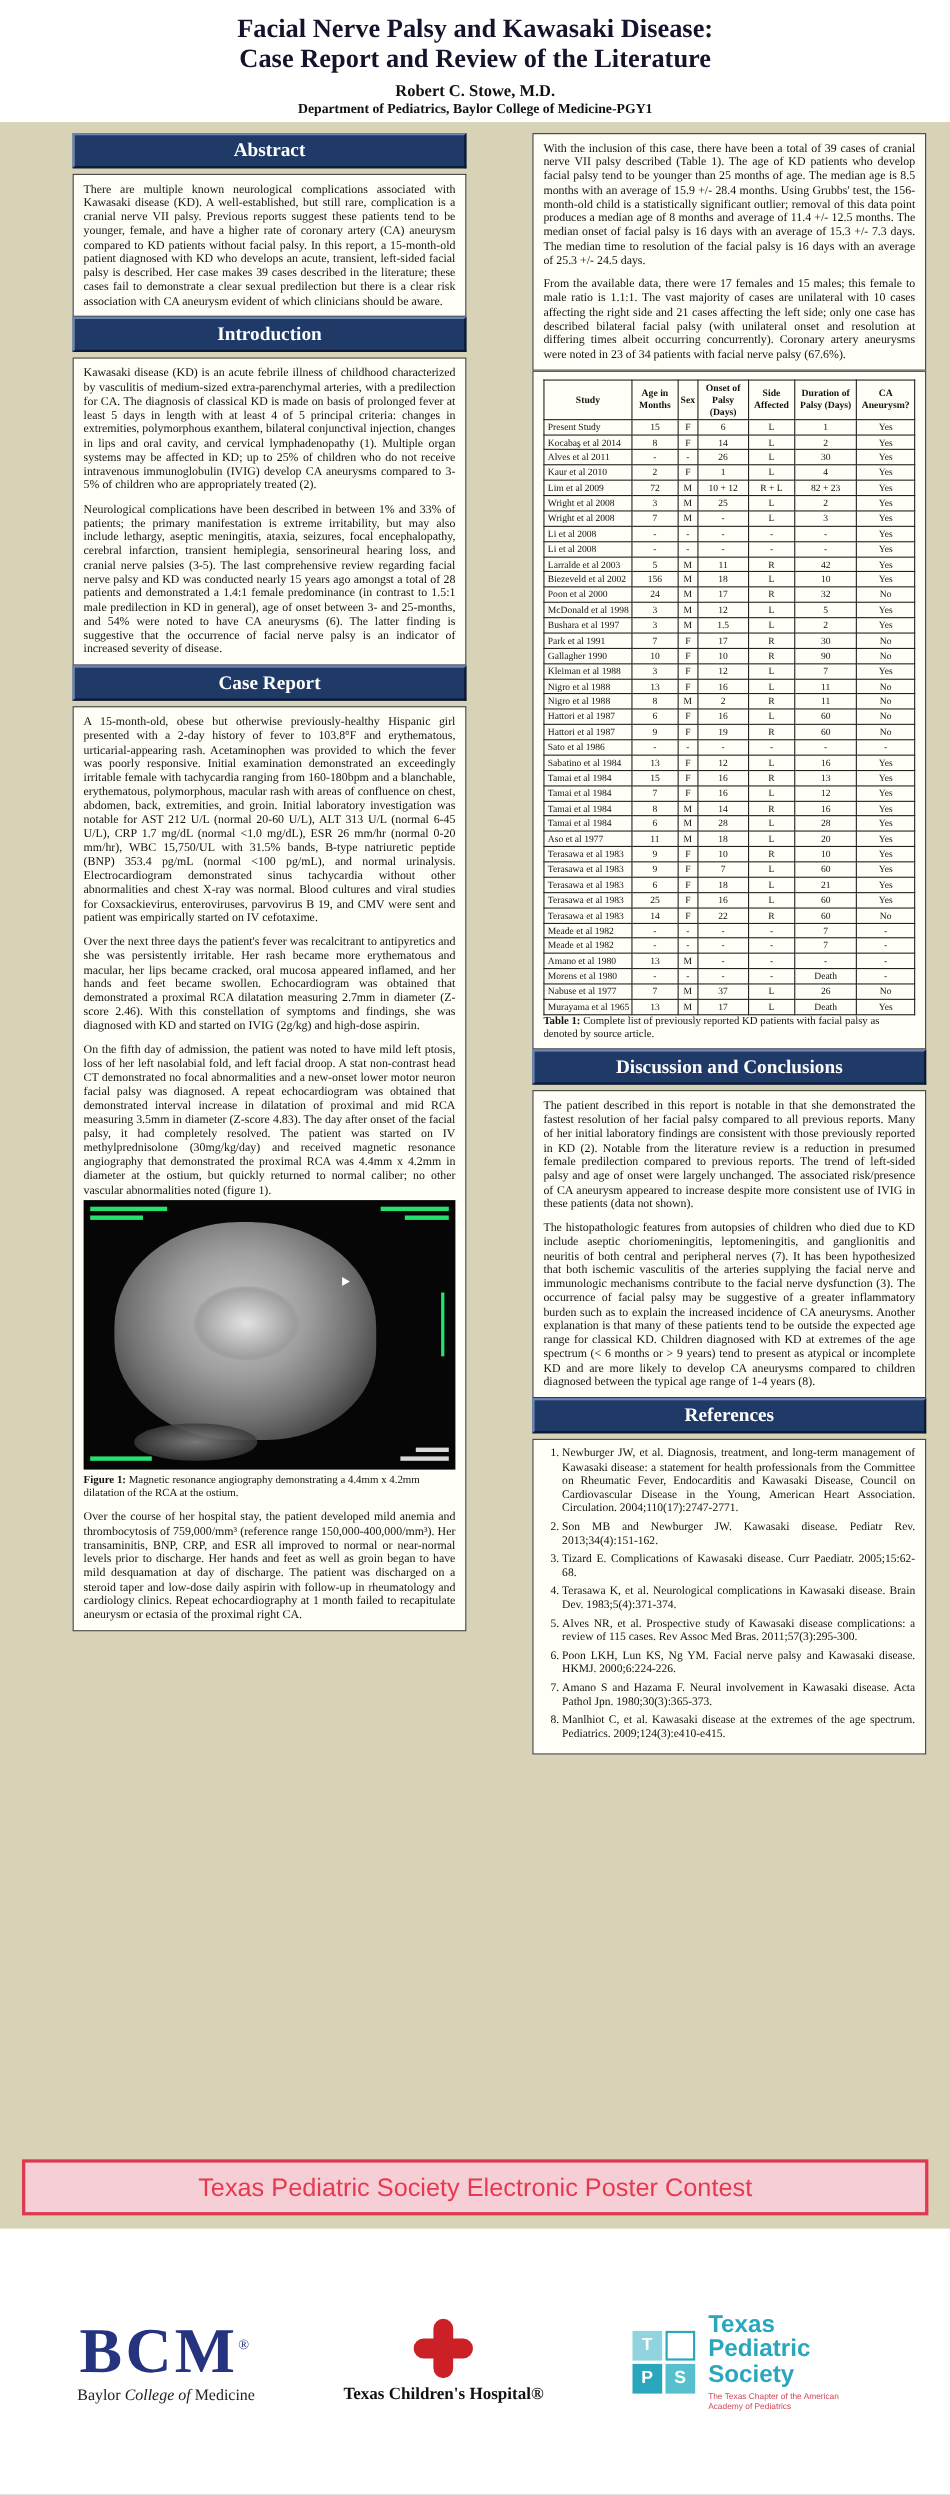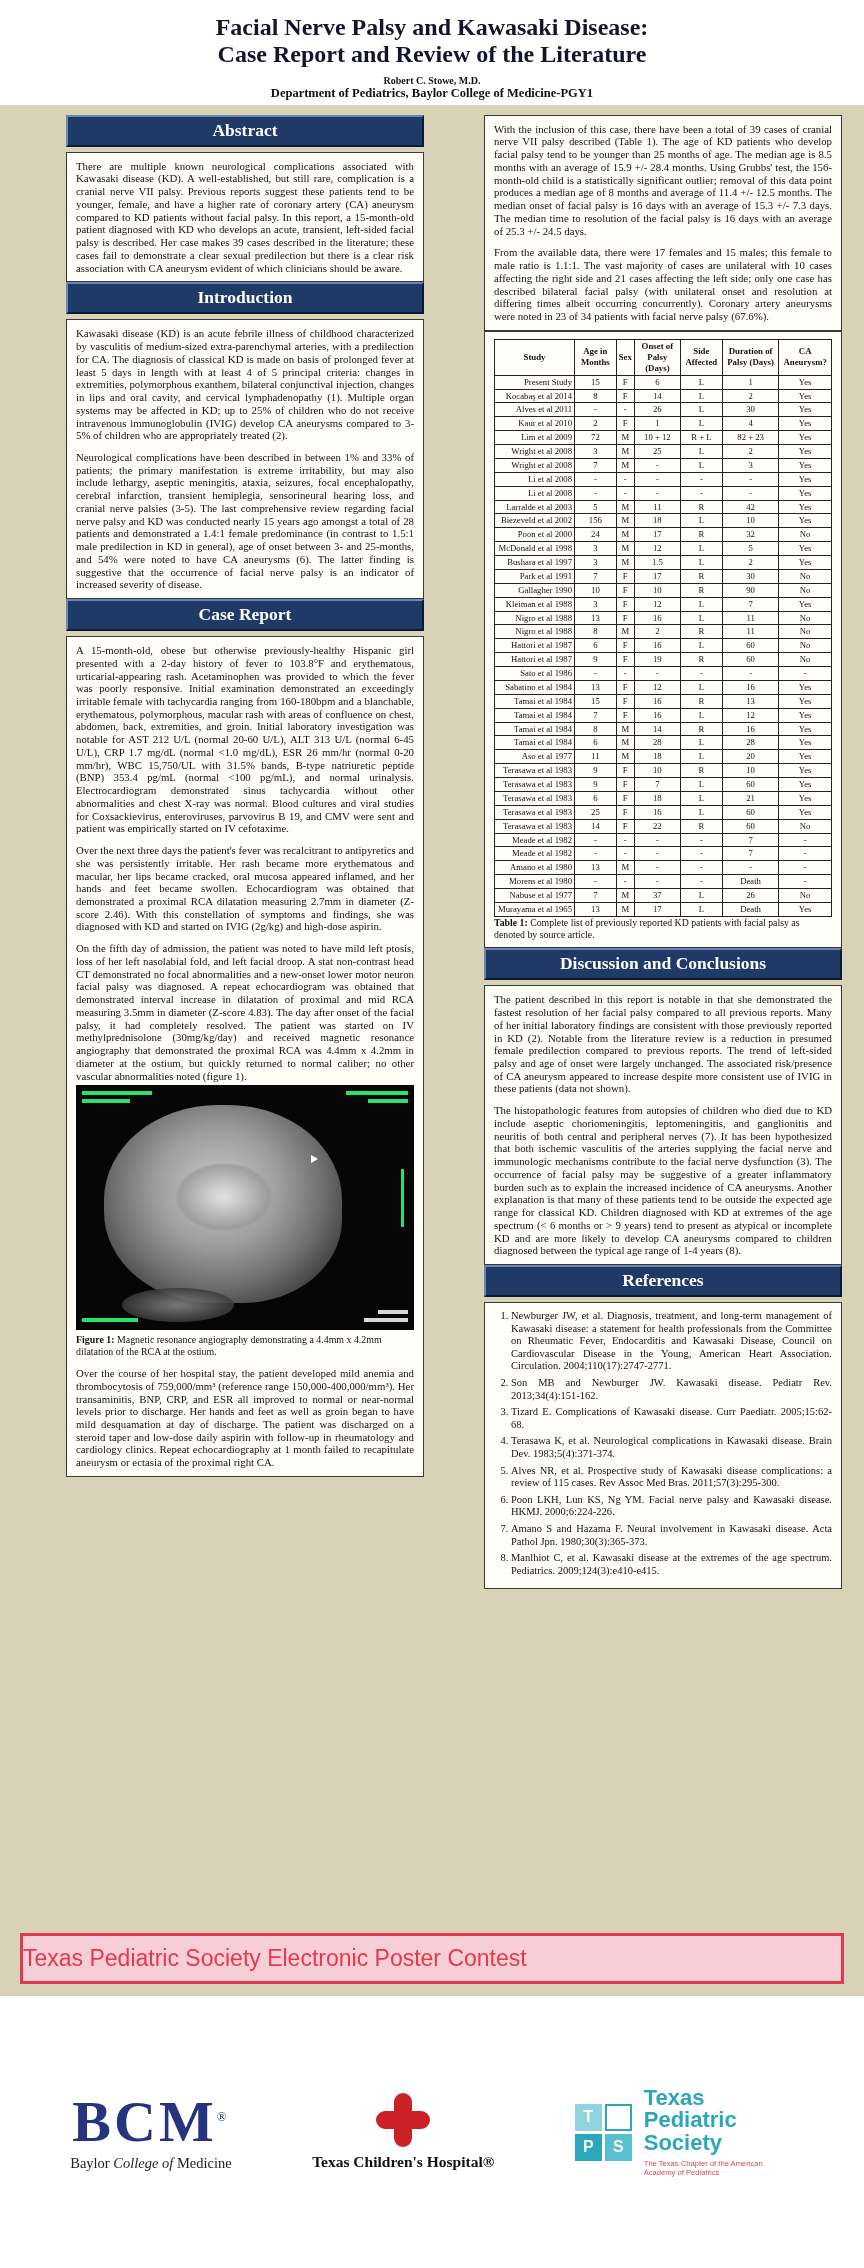--- a/index.html
+++ b/index.html
@@ -1,50 +1,50 @@
 <!DOCTYPE html>
 <html><head>
 <meta charset="utf-8">
 <style>
   html,body{margin:0;padding:0;background:#888;}
   .poster{width:864px;height:2268px;margin:0 auto;background:#d8d2b6;display:flex;flex-direction:column;font-family:"Liberation Serif",serif;color:#111;box-sizing:border-box;}
   
   .title-block{background:#ffffff;text-align:center;padding:14px 10px 4px;}
   .title-line{font-size:24px;font-weight:bold;line-height:1.12;color:#14142c;}
-  .author{font-size:10px;font-weight:bold;margin-top:7px;}
+  .author{font-size:15px;font-weight:bold;margin-top:7px;}
   .affil{font-size:12.5px;font-weight:bold;}
   
   .columns{flex:1;display:flex;gap:16px;padding:10px 22px 0;overflow:hidden;align-items:flex-start;}
   .col{flex:1;display:flex;flex-direction:column;min-width:0;padding-left:44px;}
   .sec-h{background:#203a68;color:#fff;font-size:17.5px;font-weight:bold;text-align:center;padding:3px 0 4px;border-top:2px solid #6b86b5;border-left:2px solid #6b86b5;border-right:2px solid #0d1a33;border-bottom:2px solid #0d1a33;margin-bottom:5px;font-family:"Liberation Serif",serif;}
   .box{background:#fffef7;border:1px solid #3a3a3a;padding:7px 9px;font-size:10.8px;line-height:1.18;text-align:justify;}
   .box p{margin:0 0 9px;}
   .box p:last-child{margin-bottom:0;}
   
   table{width:100%;border-collapse:collapse;font-size:8.7px;line-height:1.25;}
   th,td{border:1px solid #222;padding:1px 2px;text-align:center;vertical-align:middle;}
   th{font-size:8.8px;background:#fffef7;}
-  td:first-child{text-align:right;padding-left:3px;white-space:nowrap;}
+  td:first-child{text-align:left;padding-left:3px;white-space:nowrap;}
   .tbl-caption{font-size:9.8px;text-align:left;margin:4px 0 0;line-height:1.2;}
   
   .mri{position:relative;width:100%;height:245px;background:#060606;overflow:hidden;margin:3px 0 4px;}
   .brain{position:absolute;left:28px;top:20px;width:238px;height:198px;border-radius:48% 48% 42% 46%;background:radial-gradient(ellipse at 48% 42%,#c9c9c9 0%,#9e9e9e 35%,#6f6f6f 60%,#3a3a3a 82%,#101010 100%);}
   .brain-core{position:absolute;left:100px;top:78px;width:96px;height:68px;border-radius:50%;background:radial-gradient(ellipse,#ededed 0%,#999 65%,rgba(0,0,0,0) 75%);opacity:.75;}
   .blob2{position:absolute;left:46px;bottom:8px;width:112px;height:34px;border-radius:50%;background:radial-gradient(ellipse,#8c8c8c 0%,#2e2e2e 80%);opacity:.85;}
   .marker{position:absolute;left:235px;top:70px;width:0;height:0;border-left:7px solid #fff;border-top:4px solid transparent;border-bottom:4px solid transparent;}
   .ann{position:absolute;background:#27e06e;height:4px;}
   .annw{position:absolute;background:#d8d8d8;height:4px;}
   .fig-caption{font-size:9.9px;text-align:left;margin:0 0 9px;line-height:1.2;}
   
   .refs-ol{margin:0;padding-left:17px;font-size:10.5px;line-height:1.2;text-align:justify;}
   .refs-ol li{margin:0 0 4px;}
   
-  .banner{margin:14px 20px 12px;background:#f6ced6;border:3px solid #dd3a50;color:#e8384e;font-family:"Liberation Sans",sans-serif;font-size:23px;padding:9px 0;}
+  .banner{margin:14px 20px 12px;background:#f6ced6;border:3px solid #dd3a50;color:#e8384e;font-family:"Liberation Sans",sans-serif;font-size:23px;text-align:center;padding:9px 0;}
   
-  .logos{background:#ffffff;height:238px;display:flex;align-items:center;justify-content:space-around;padding:17px 30px;}
+  .logos{background:#ffffff;height:238px;display:flex;align-items:center;justify-content:space-around;padding:2px 30px;}
   .logo{text-align:center;}
   .bcm-letters{font-size:58px;font-weight:bold;color:#26337e;letter-spacing:3px;line-height:1;}
   .reg{font-size:13px;vertical-align:super;font-weight:normal;}
   .bcm-name{font-size:14.5px;color:#222;margin-top:4px;}
   .tch-icon{position:relative;width:54px;height:54px;margin:0 auto 6px;transform:rotate(0.01deg);}
   .tch-icon::before,.tch-icon::after{content:"";position:absolute;background:#cc2027;border-radius:12px;}
   .tch-icon::before{left:18px;top:0;width:18px;height:54px;}
   .tch-icon::after{top:18px;left:0;height:18px;width:54px;}
   .tch-name{font-size:15.5px;font-weight:bold;color:#111;}
   .tps{display:flex;align-items:center;gap:12px;text-align:left;}

